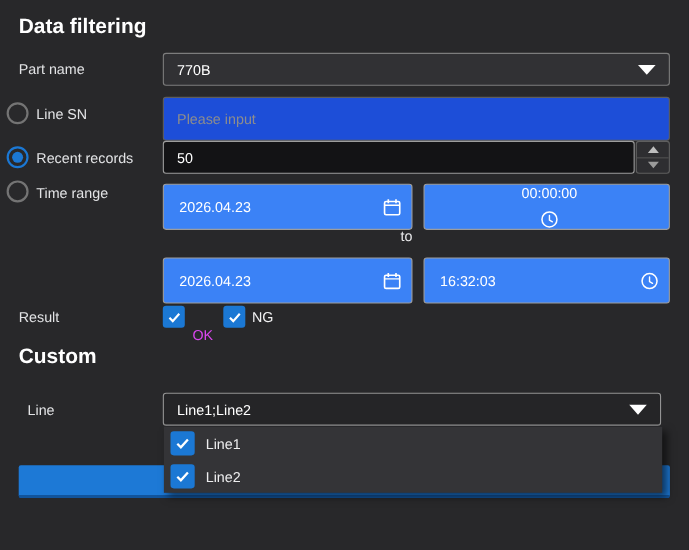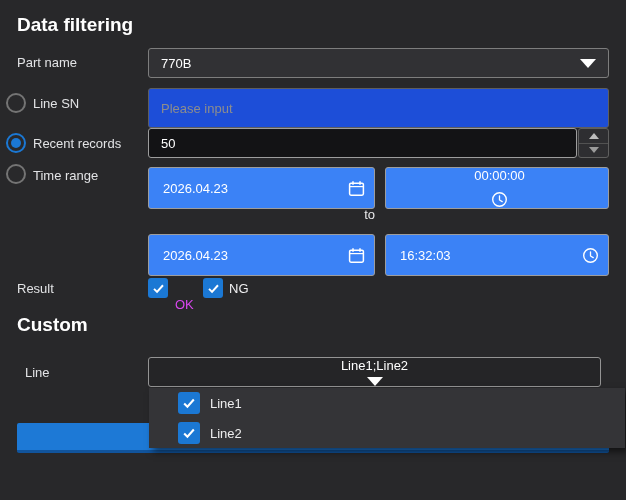--- a/index.html
+++ b/index.html
@@ -8,21 +8,21 @@
     font-family:"Liberation Sans","DejaVu Sans",sans-serif;overflow:hidden;
   }
   .h1{position:absolute;color:#ffffff;font-weight:bold;font-size:19px;line-height:16px;}
   .lbl{position:absolute;color:#e2e3e5;font-size:13px;line-height:15px;white-space:nowrap;}
   .val-white{color:#ffffff;font-size:13px;}
 
   
   .combo{position:absolute;height:30px;box-sizing:border-box;background:#313134;
     border:1px solid #7d7d7d;border-radius:3px;display:flex;align-items:center;
     justify-content:space-between;padding:0 12px;cursor:pointer;}
-  .combo.focused{background:#252527;border-color:#949494;flex-direction:column;}
+  .combo.focused{background:#252527;border-color:#949494;}
   .tri-down{width:0;height:0;border-left:8px solid transparent;border-right:8px solid transparent;
     border-top:9px solid #ffffff;}
 
   
   .tinput{position:absolute;height:40px;box-sizing:border-box;background:#1d4ed8;
     border:1px solid #5e5e5e;border-radius:3px;color:#ffffff;font-size:13px;
     padding:0 12px;outline:none;font-family:inherit;}
   .tinput::placeholder{color:#8d8d8d;}
 
   
@@ -53,21 +53,21 @@
   .radio.on::after{content:"";position:absolute;left:3px;top:3px;width:10px;height:10px;
     border-radius:50%;background:#1b78d4;}
 
   
   .cb{width:20px;height:20px;background:#1b78d4;border-radius:3px;display:flex;
     align-items:center;justify-content:center;cursor:pointer;box-sizing:border-box;}
   .cb.abs{position:absolute;}
 
   
   .popup{position:absolute;left:149px;top:388px;width:453px;height:60px;background:#343437;
-    box-shadow:4px 4px 7px rgba(0,0,0,0.55);z-index:2;padding-left:23px;}
+    box-shadow:4px 4px 7px rgba(0,0,0,0.55);z-index:2;}
   .popup-row{height:30px;display:flex;align-items:center;padding-left:6px;cursor:pointer;}
   .popup-row .cb{width:22px;height:22px;}
   .popup-row .ptxt{margin-left:10px;color:#ededee;font-size:13px;}
 
   
   .btn-primary{position:absolute;left:17px;top:423px;width:592px;height:30px;box-sizing:border-box;
     background:#1d79d6;border:none;border-bottom:3px solid #11549c;border-radius:2px;
     z-index:1;cursor:pointer;}
 
   .to-lbl{position:absolute;left:320px;top:207px;width:55px;text-align:right;

